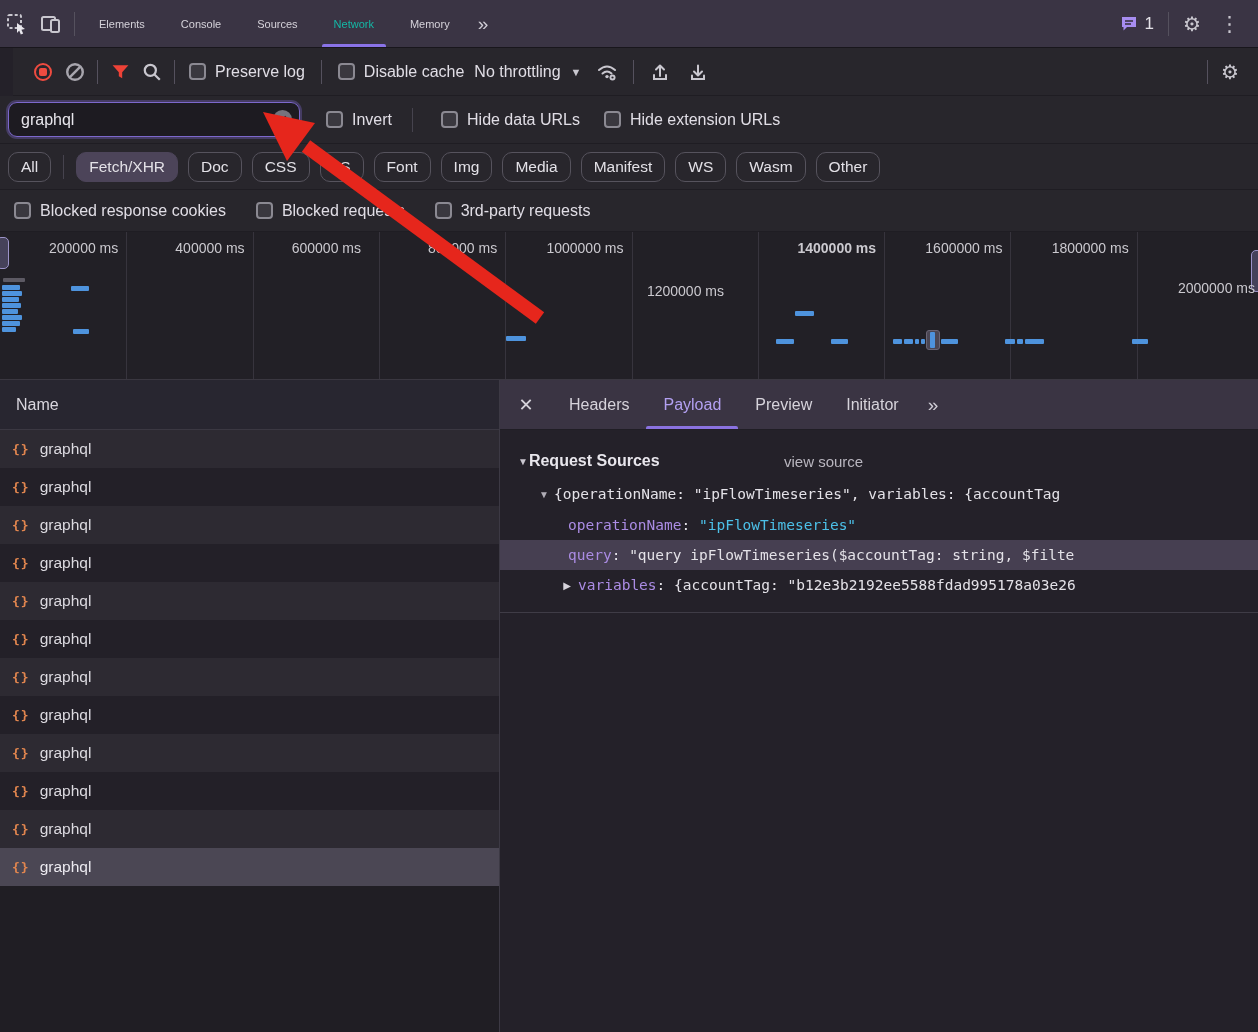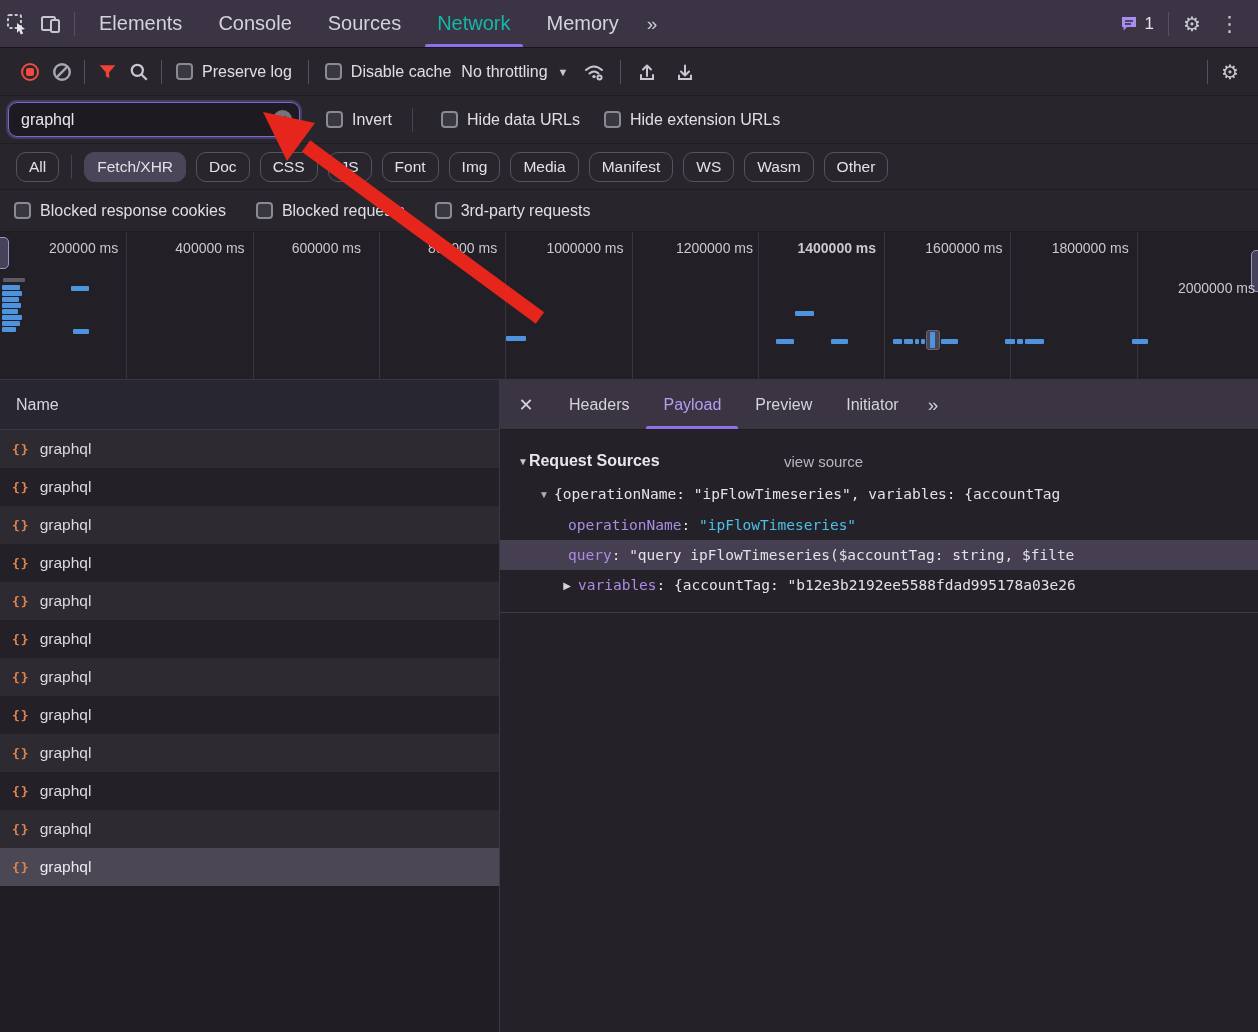--- a/index.html
+++ b/index.html
@@ -7,33 +7,33 @@
   .devtools{
     position:relative; width:1258px; height:1032px; overflow:hidden;
     background:#242129; font-family:"Liberation Sans", sans-serif;
     color:#d9d6de; -webkit-font-smoothing:antialiased;
   }
   
   .topbar{ height:48px; background:#3a3444; display:flex; align-items:stretch;
            border-bottom:1px solid #18161c; }
   .topbar .iconbtn{ width:34px; display:flex; align-items:center; justify-content:center; cursor:pointer; }
   .vdiv{ width:1px; height:24px; background:#55515e; align-self:center; margin:0 6px; }
-  .tab{ padding:2px 18px; display:flex; align-items:center; font-size:20px; color:#d5d2da; position:relative; cursor:pointer; }
+  .tab{ padding:2px 18px; display:flex; align-items:center; font-size:11px; color:#d5d2da; position:relative; cursor:pointer; }
   .tab.active{ color:#14b8a6; }
   .tab.active::after{ content:""; position:absolute; left:6px; right:6px; bottom:0; height:3px;
                       background:#8a73e8; border-radius:2px 2px 0 0; }
   .chev{ font-size:19px; color:#cfccd5; padding:0 10px; display:flex; align-items:center; cursor:pointer; }
   .topbar-right{ margin-left:auto; display:flex; align-items:center; padding-right:8px; }
   .msgbadge{ display:flex; align-items:center; gap:6px; font-size:17px; color:#e4e2e8; padding:0 8px; cursor:pointer; }
   .glyph{ font-size:20px; color:#c9c7cf; }
   .dots{ font-size:21px; color:#c9c7cf; padding:0 10px; cursor:pointer; }
 
   
   .toolbar{ height:48px; background:#28262c; display:flex; align-items:center;
-            border-bottom:1px solid #1f1d23; padding-left:14px; }
+            border-bottom:1px solid #1f1d23; padding-left:14px;margin-left:13px; }
   .tbtn{ width:32px; height:32px; display:flex; align-items:center; justify-content:center; cursor:pointer; }
   .record{ width:18px; height:18px; border:2.5px solid #ef4b40; border-radius:50%;
            display:flex; align-items:center; justify-content:center; }
   .record i{ display:block; width:8px; height:8px; background:#ef4b40; border-radius:2px; }
   .cklabel{ display:flex; align-items:center; gap:9px; font-size:16px; color:#e0dde5; cursor:pointer; }
   .ckbox{ width:17px; height:17px; border:2px solid #8b8992; border-radius:4px; background:#3a383f; flex:0 0 auto; }
   .throttle{ display:flex; align-items:center; gap:10px; font-size:16px; color:#e0dde5; padding:0 10px; cursor:pointer; }
   .throttle .car{ font-size:11px; color:#c9c7cf; }
   .toolbar .spacer, .filterrow .spacer{ flex:1; }
 
@@ -46,21 +46,21 @@
               font-family:"Liberation Sans", sans-serif; }
   .clearbtn{ position:absolute; right:8px; top:8px; width:19px; height:19px; border-radius:50%;
              background:#76737d; color:#24222a; font-size:12px; font-weight:bold;
              display:flex; align-items:center; justify-content:center; cursor:pointer; }
   .filterrow .cklabel{ margin-left:26px; }
   .filterrow .vdiv{ margin:0 2px 0 20px; background:#46434e; }
   .filterrow .cklabel + .cklabel{ margin-left:24px; }
 
   
   .chipsrow{ height:46px; background:#28262c; display:flex; align-items:center; gap:10px;
-             padding-left:16px; border-bottom:1px solid #1f1d23; }
+             padding-left:8px; border-bottom:1px solid #1f1d23; }
   .chip{ border:1.5px solid #56535d; border-radius:10px; padding:5px 12px; font-size:15.5px;
          color:#e3e1e7; cursor:pointer; white-space:nowrap; }
   .chip.selected{ background:#4c4459; border-color:#4c4459; }
   .chipsrow .vdiv{ margin:0 2px; background:#46434e; }
 
   
   .flagsrow{ height:42px; background:#28262c; display:flex; align-items:center; gap:30px;
              padding-left:14px; border-bottom:1px solid #1f1d23; }
 
   
@@ -294,21 +294,21 @@
       <div class="tl-label" style="left: 6.3px;">200000 ms</div>
       <div class="tl-div" style="left: 252.6px;"></div>
       <div class="tl-label" style="left: 132.6px;">400000 ms</div>
       <div class="tl-div" style="left: 378.9px;"></div>
       <div class="tl-label" style="left: 249px;">600000 ms</div>
       <div class="tl-div" style="left: 505.2px;"></div>
       <div class="tl-label" style="left: 385.2px;">800000 ms</div>
       <div class="tl-div" style="left: 631.5px;"></div>
       <div class="tl-label" style="left: 511.5px;">1000000 ms</div>
       <div class="tl-div" style="left: 757.8px;"></div>
-      <div class="tl-label" style="left: 641px;">1200000 ms</div>
+      <div class="tl-label" style="left: 612px; margin-top: 43px;">1200000 ms</div>
       <div class="tl-div" style="left: 884.1px;"></div>
       <div class="tl-label" style="left: 764.1px; font-weight: bold;">1400000 ms</div>
       <div class="tl-div" style="left: 1010.4px;"></div>
       <div class="tl-label" style="left: 890.4px;">1600000 ms</div>
       <div class="tl-div" style="left: 1136.7px;"></div>
       <div class="tl-label" style="left: 1016.7px;">1800000 ms</div>
       <div class="tl-label" style="left: 1143px; margin-top: 40px;">2000000 ms</div>
       <div class="bar gray" style="left: 3px; top: 46px; width: 22px; height: 4px;"></div>
       <div class="bar" style="left: 2px; top: 53px; width: 18px; height: 5px;"></div>
       <div class="bar" style="left: 2px; top: 59px; width: 20px; height: 5px;"></div>

